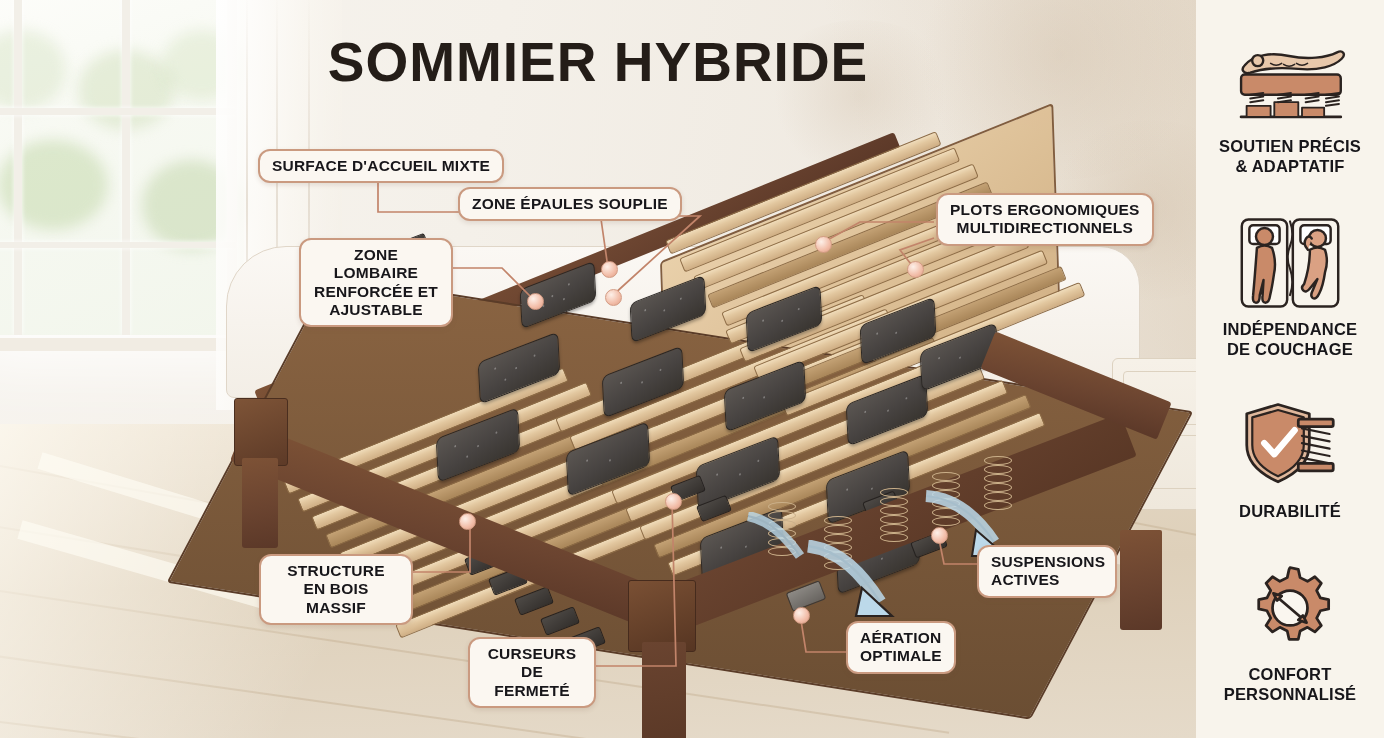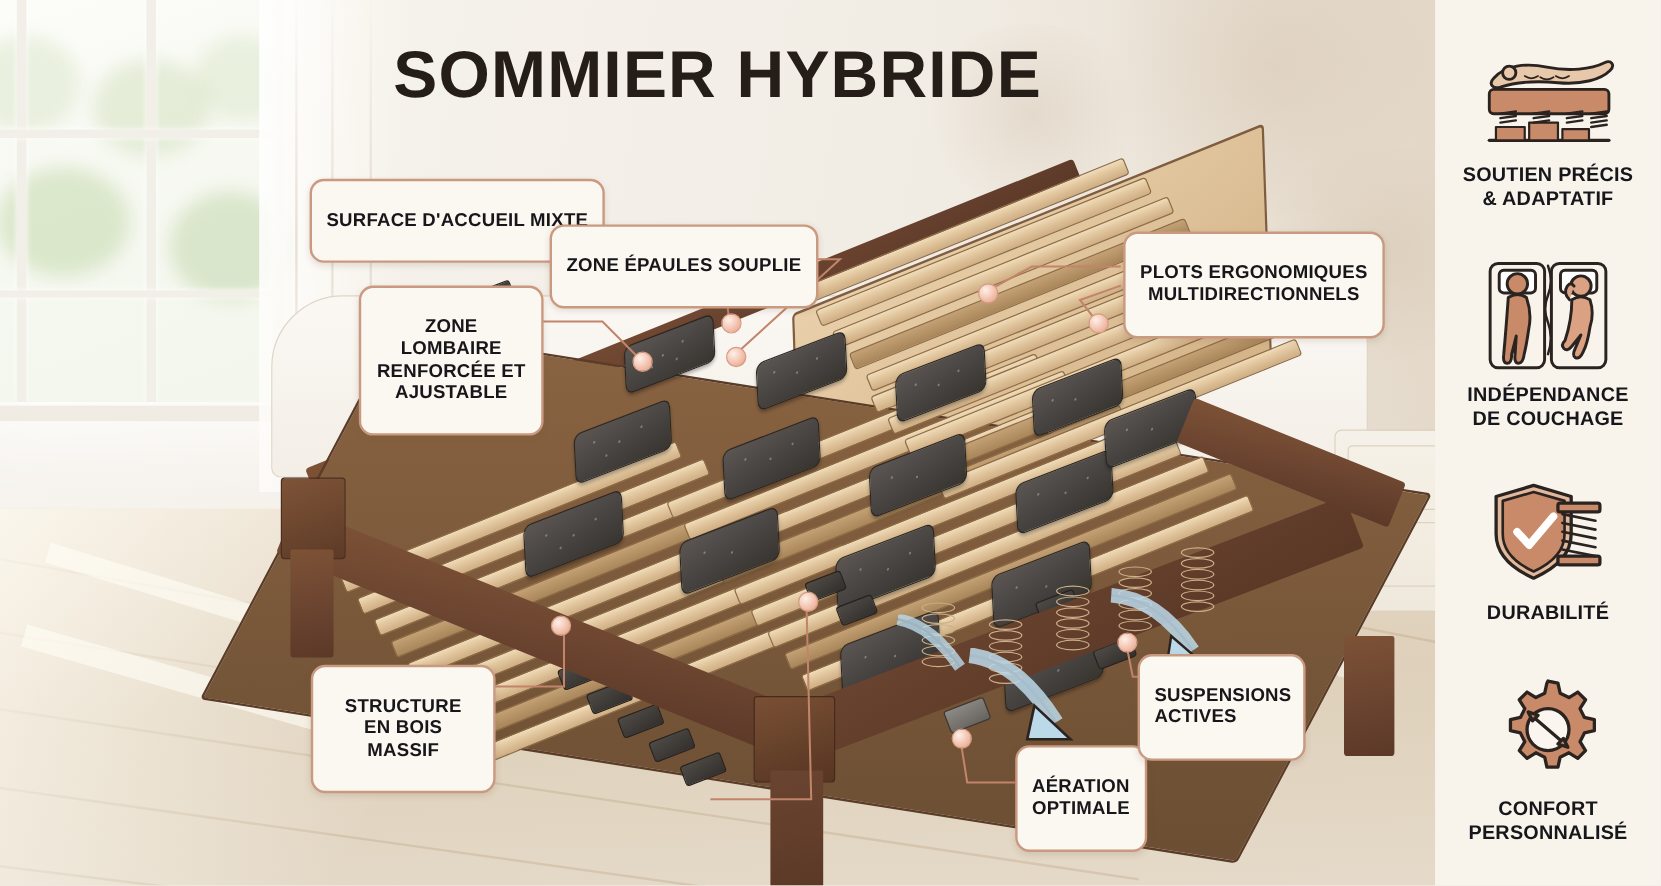--- a/index.html
+++ b/index.html
@@ -76,21 +76,21 @@
   .leg{position:absolute;border-radius:2px 2px 3px 3px;}
   .spring{position:absolute;width:26px;height:54px;}
   .spring .coil{position:absolute;left:0;width:26px;height:7px;border:1.6px solid #cbb08a;
     border-radius:50%;background:transparent;}
 
   
   .arrow{position:absolute;}
 
   
   .callout{position:absolute;background:#fbf7f1;border:2px solid #ca9a80;border-radius:12px;
-    padding:24px 12px;color:#17161a;font-weight:bold;font-size:15.5px;letter-spacing:.2px;
+    padding:6px 12px;color:#17161a;font-weight:bold;font-size:15.5px;letter-spacing:.2px;
     line-height:1.18;text-align:center;white-space:pre-line;
     box-shadow:0 2px 5px rgba(120,90,70,.16);}
   .lead{position:absolute;stroke:#c2846a;stroke-width:1.7;fill:none;}
   .dot{position:absolute;width:15px;height:15px;border-radius:50%;
     background:radial-gradient(circle at 35% 32%,#fdf0e8,#f2bda8 60%,#dc9d86);
     border:1px solid #d39c84;}
 
   
   .title{position:absolute;left:0;top:30px;width:1196px;text-align:center;
     font-size:55px;font-weight:bold;letter-spacing:1px;color:#241d18;}
@@ -401,23 +401,25 @@
 
     <div class="callout" style="left:258px;top:149px;">SURFACE D'ACCUEIL MIXTE</div>
     <div class="callout" style="left:458px;top:187px;">ZONE ÉPAULES SOUPLIE</div>
     <div class="callout" style="left:299px;top:238px;width:126px;">ZONE LOMBAIRE
 RENFORCÉE ET
 AJUSTABLE</div>
     <div class="callout" style="left:936px;top:193px;">PLOTS ERGONOMIQUES
 MULTIDIRECTIONNELS</div>
     <div class="callout" style="left:259px;top:554px;width:126px;">STRUCTURE
 EN BOIS MASSIF</div>
+    <div class="callout" style="left:468px;top:637px;width:100px;">CURSEURS
+DE FERMETÉ</div>
     <div class="callout" style="left:846px;top:621px;width:82px;text-align:left;">AÉRATION
 OPTIMALE</div>
-    <div class="callout" style="left:948px;top:545px;width:112px;text-align:left;">SUSPENSIONS
+    <div class="callout" style="left:977px;top:545px;width:112px;text-align:left;">SUSPENSIONS
 ACTIVES</div>
 
   </div>
 
   <div class="sidebar">
 
     <div class="feature">
       <div class="feat-icon">
         <svg viewBox="0 0 130 100" width="124" height="96">
           <g stroke="#2b2320" stroke-width="2.6" stroke-linejoin="round" stroke-linecap="round">

